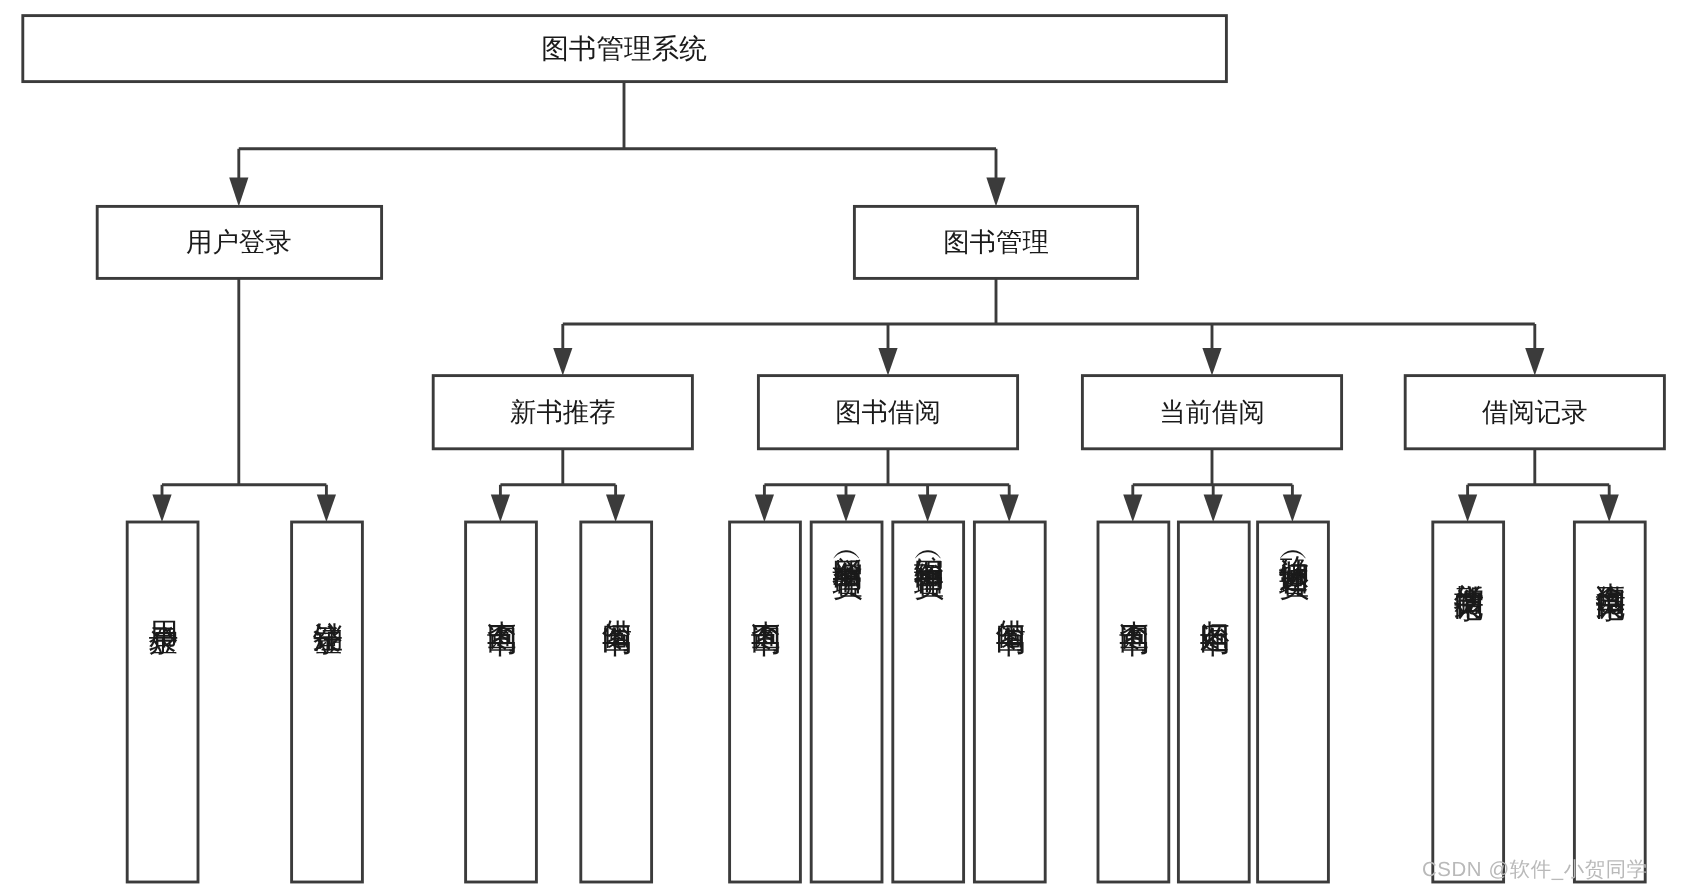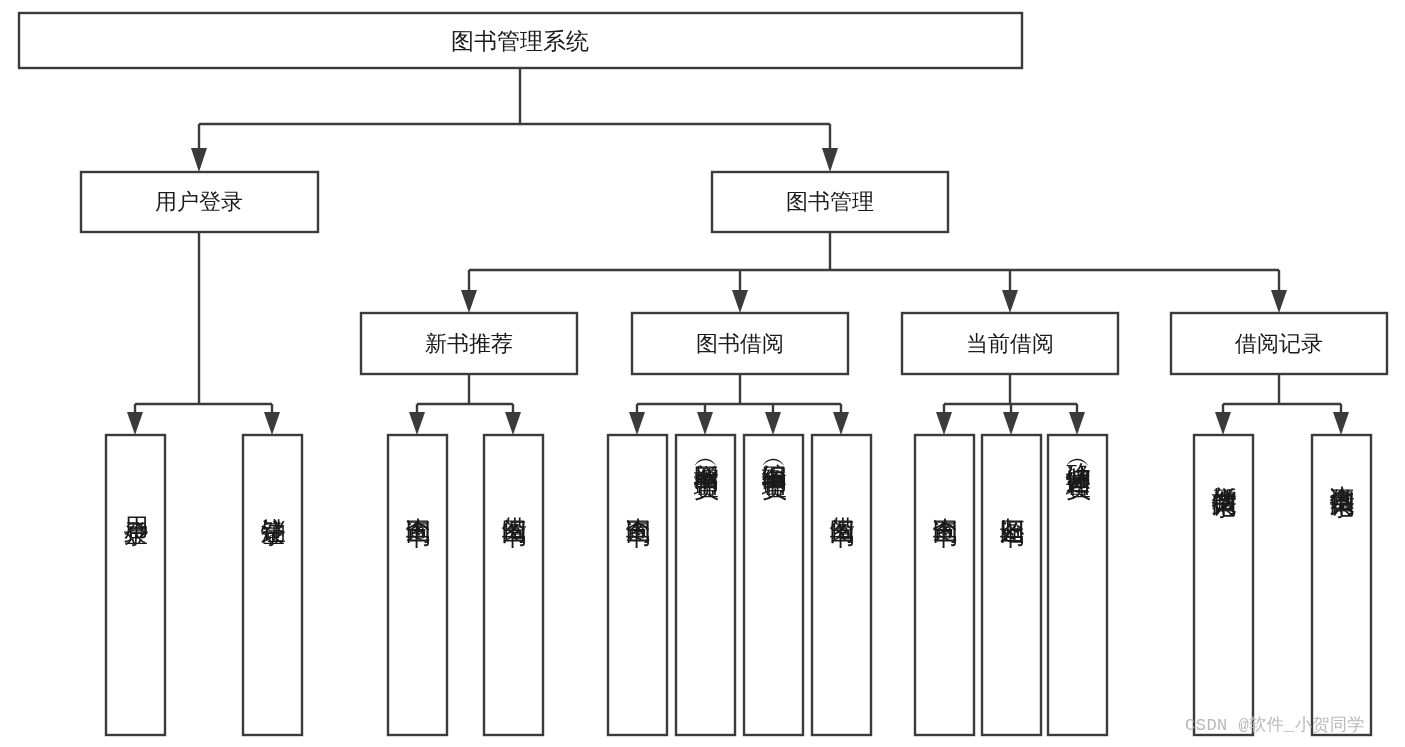--- a/index.html
+++ b/index.html
@@ -73,21 +73,21 @@
     line-height: 1.06;
     letter-spacing: 2px;
     color: #1a1a1a;
     white-space: nowrap;
     text-align: left;
   }
   .watermark {
     position: absolute;
     left: 1185px;
     top: 713px;
-    font-family: Liberation Mono, monospace;
+    font-family: Liberation Sans, sans-serif;
     font-size: 17px;
     color: #b9b9b9;
     letter-spacing: 0.5px;
     white-space: nowrap;
     pointer-events: none;
   }
 </style>
 </head>
 <body>
 

